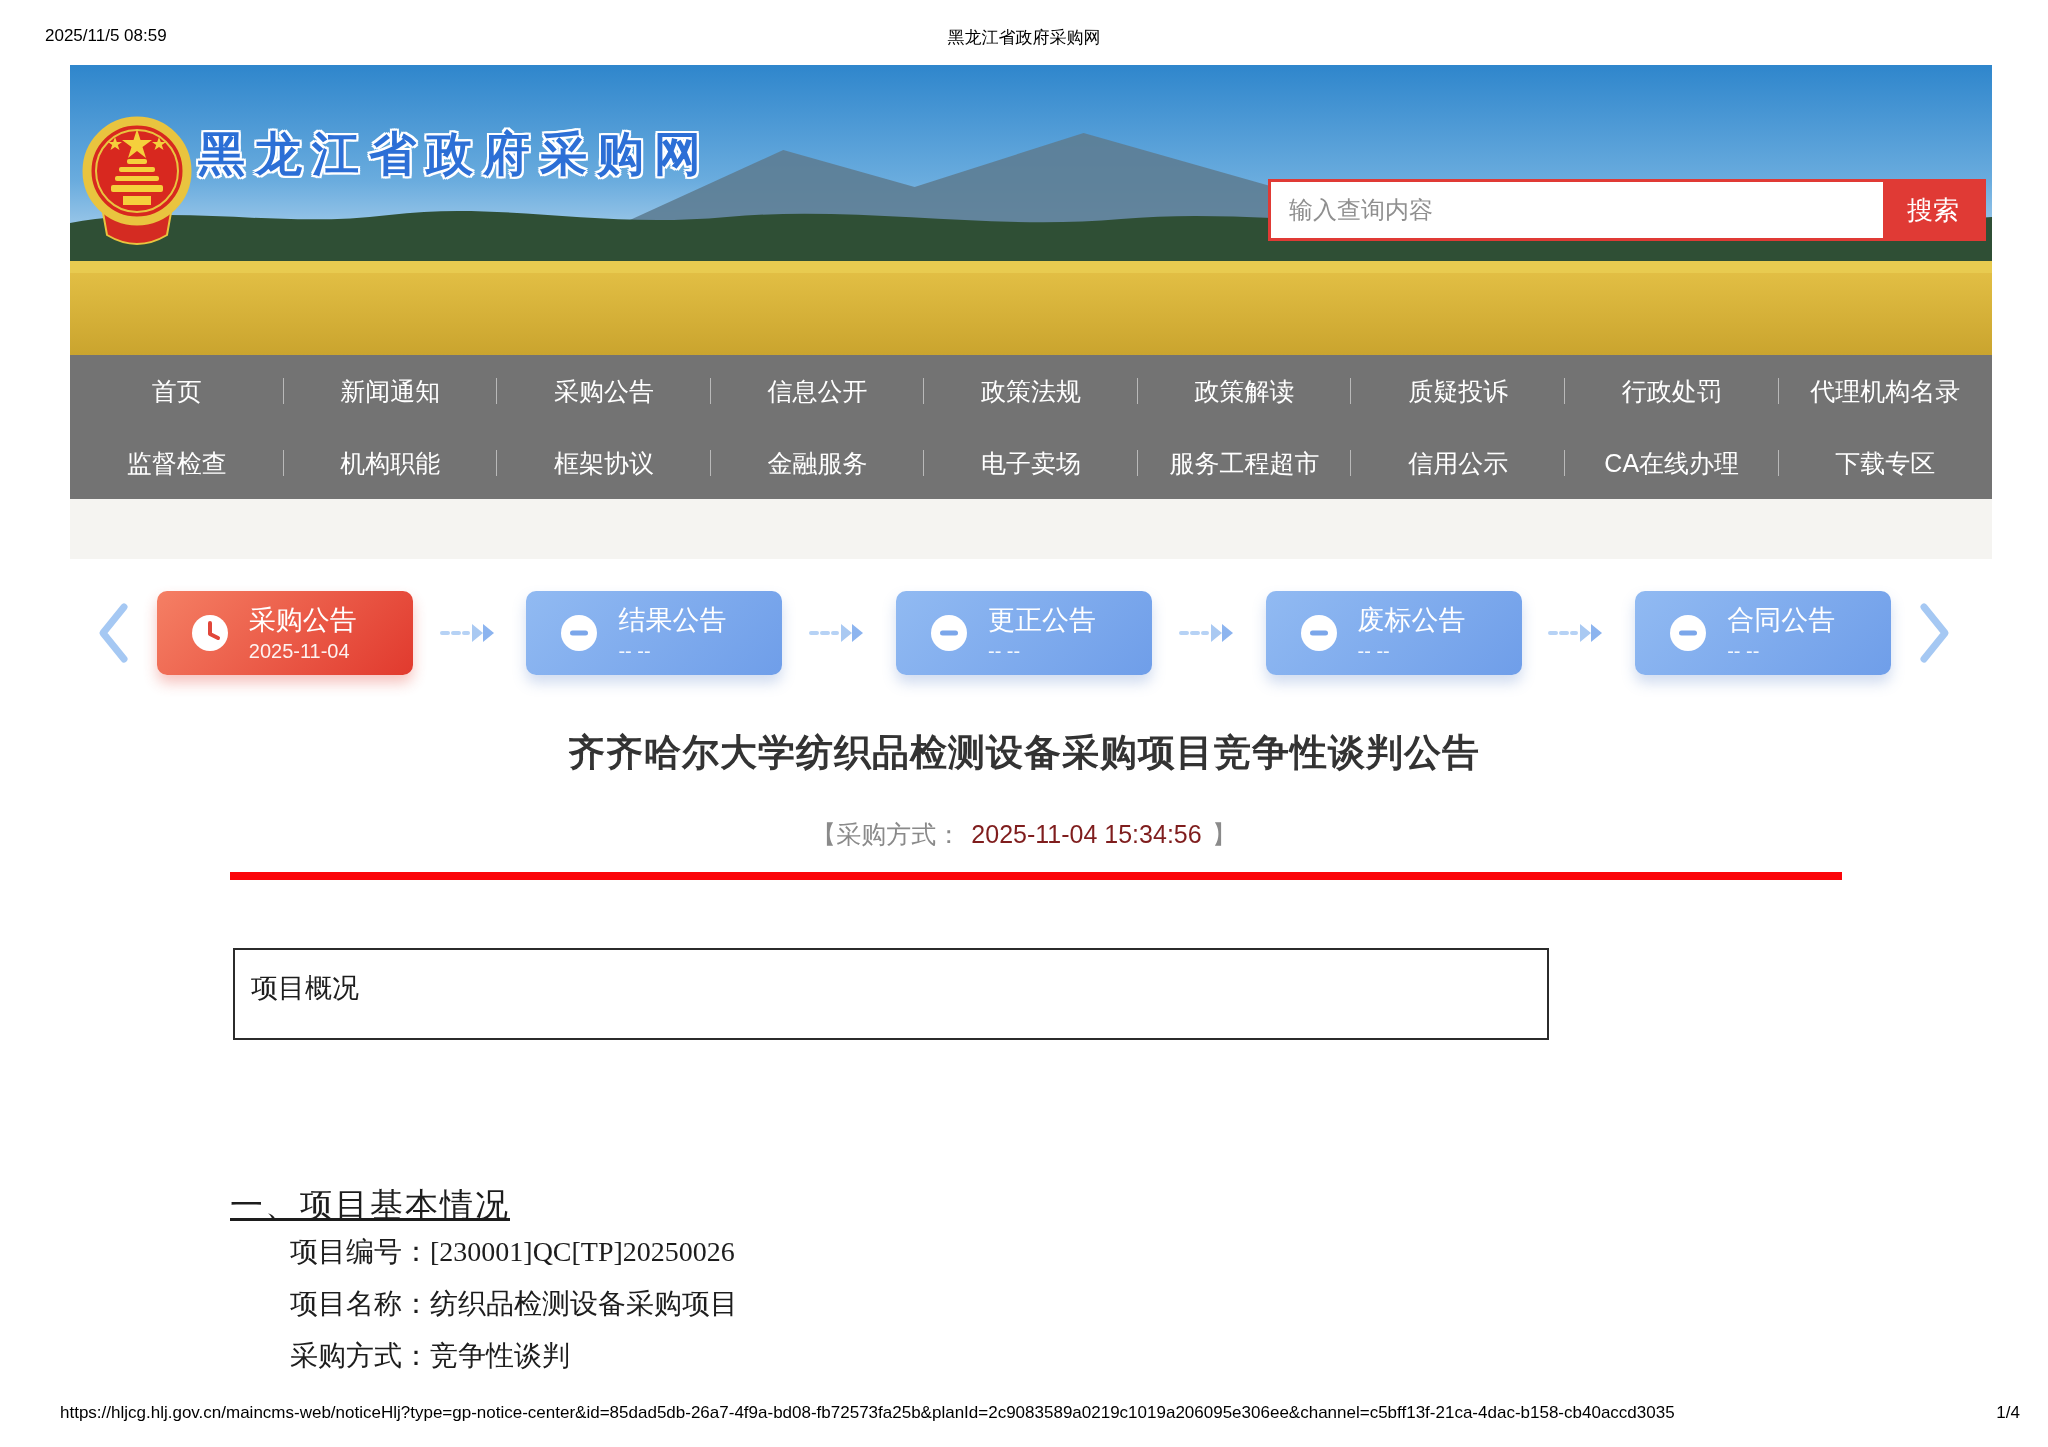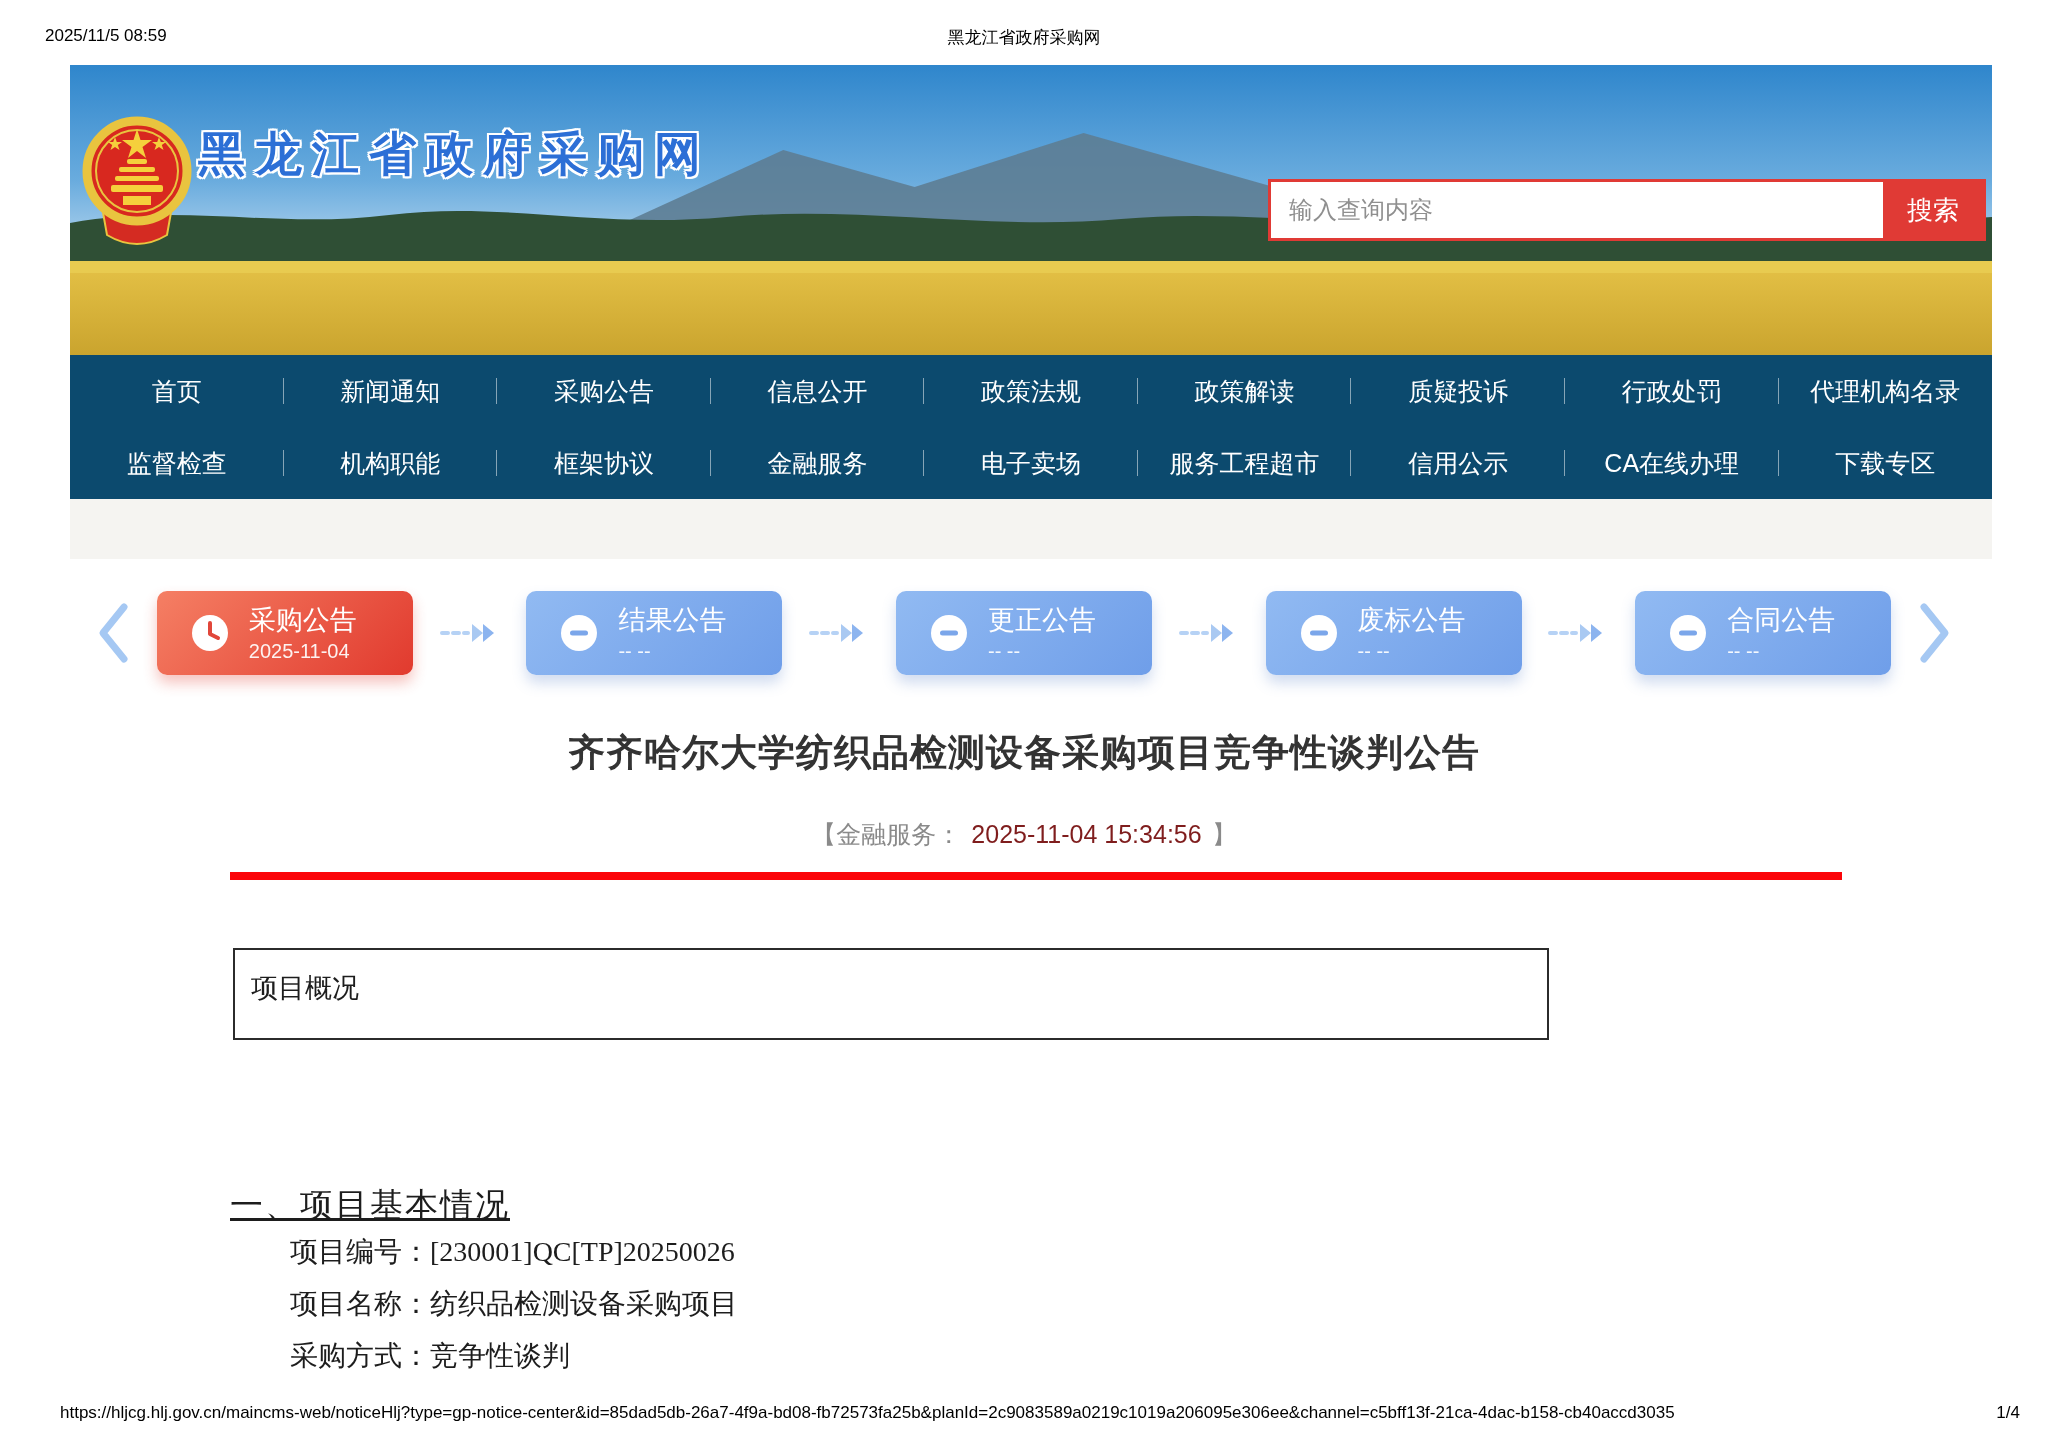--- a/index.html
+++ b/index.html
@@ -24,21 +24,21 @@
       text-shadow:-2px -2px 0 #fff,2px -2px 0 #fff,-2px 2px 0 #fff,2px 2px 0 #fff,0 -2px 0 #fff,0 2px 0 #fff,-2px 0 0 #fff,2px 0 0 #fff; }
   .search-bar { position:absolute; right:6px; top:114px; width:718px; height:62px; display:flex; z-index:2;
       border:3px solid #e03a35; background:#fff; }
   .search-input { flex:1; border:none; outline:none; font-size:24px; padding:0 18px; color:#333;
       font-family:"Liberation Sans",sans-serif; }
   .search-input::placeholder { color:#8f8f8f; }
   .search-button { width:100px; border:none; background:#e03a35; color:#fff; font-size:26px; cursor:pointer;
       font-family:"Liberation Sans",sans-serif; }
 
   
-  .nav { position:absolute; top:355px; left:70px; right:56px; background:#0c4a6e; z-index:1; }
+  .nav { position:absolute; top:355px; left:70px; right:56px; background:#737373; z-index:1; }
   .nav-row { display:flex; height:72px; align-items:center; }
   .nav-item { flex:1; text-align:center; color:#fff; font-size:25px; position:relative; cursor:pointer; white-space:nowrap; }
   .nav-item:not(:last-child)::after { content:""; position:absolute; right:0; top:50%; transform:translateY(-50%);
       width:1px; height:26px; background:rgba(255,255,255,.5); }
   .gray-strip { position:absolute; top:499px; left:70px; right:56px; height:60px; background:#f5f4f1; }
 
   
   .steps { position:absolute; top:578px; left:0; width:2048px; height:110px; display:flex; align-items:center;
       justify-content:space-between; padding:0 96px; }
   .step-chevron { flex:0 0 auto; cursor:pointer; }
@@ -227,21 +227,21 @@
     </div>
 
     <svg class="step-chevron" width="34" height="62" viewBox="0 0 34 62">
       <polyline points="6,5 27,31 6,57" fill="none" stroke="#a5c8f3" stroke-width="7" stroke-linecap="round" stroke-linejoin="round"></polyline>
     </svg>
   </div>
 
   <h1 class="article-title">齐齐哈尔大学纺织品检测设备采购项目竞争性谈判公告</h1>
 
   <div class="publish">
-    <span>【金融服务：</span><span class="publish-time">2025-11-04 15:34:56</span><span>】</span>
+    <span>【采购方式：</span><span class="publish-time">2025-11-04 15:34:56</span><span>】</span>
   </div>
 
   <div class="red-rule"></div>
 
   <div class="overview-box doc">
     <div class="overview-heading">项目概况</div>
   </div>
 
   <h2 class="section-heading doc">一、项目基本情况</h2>
 

